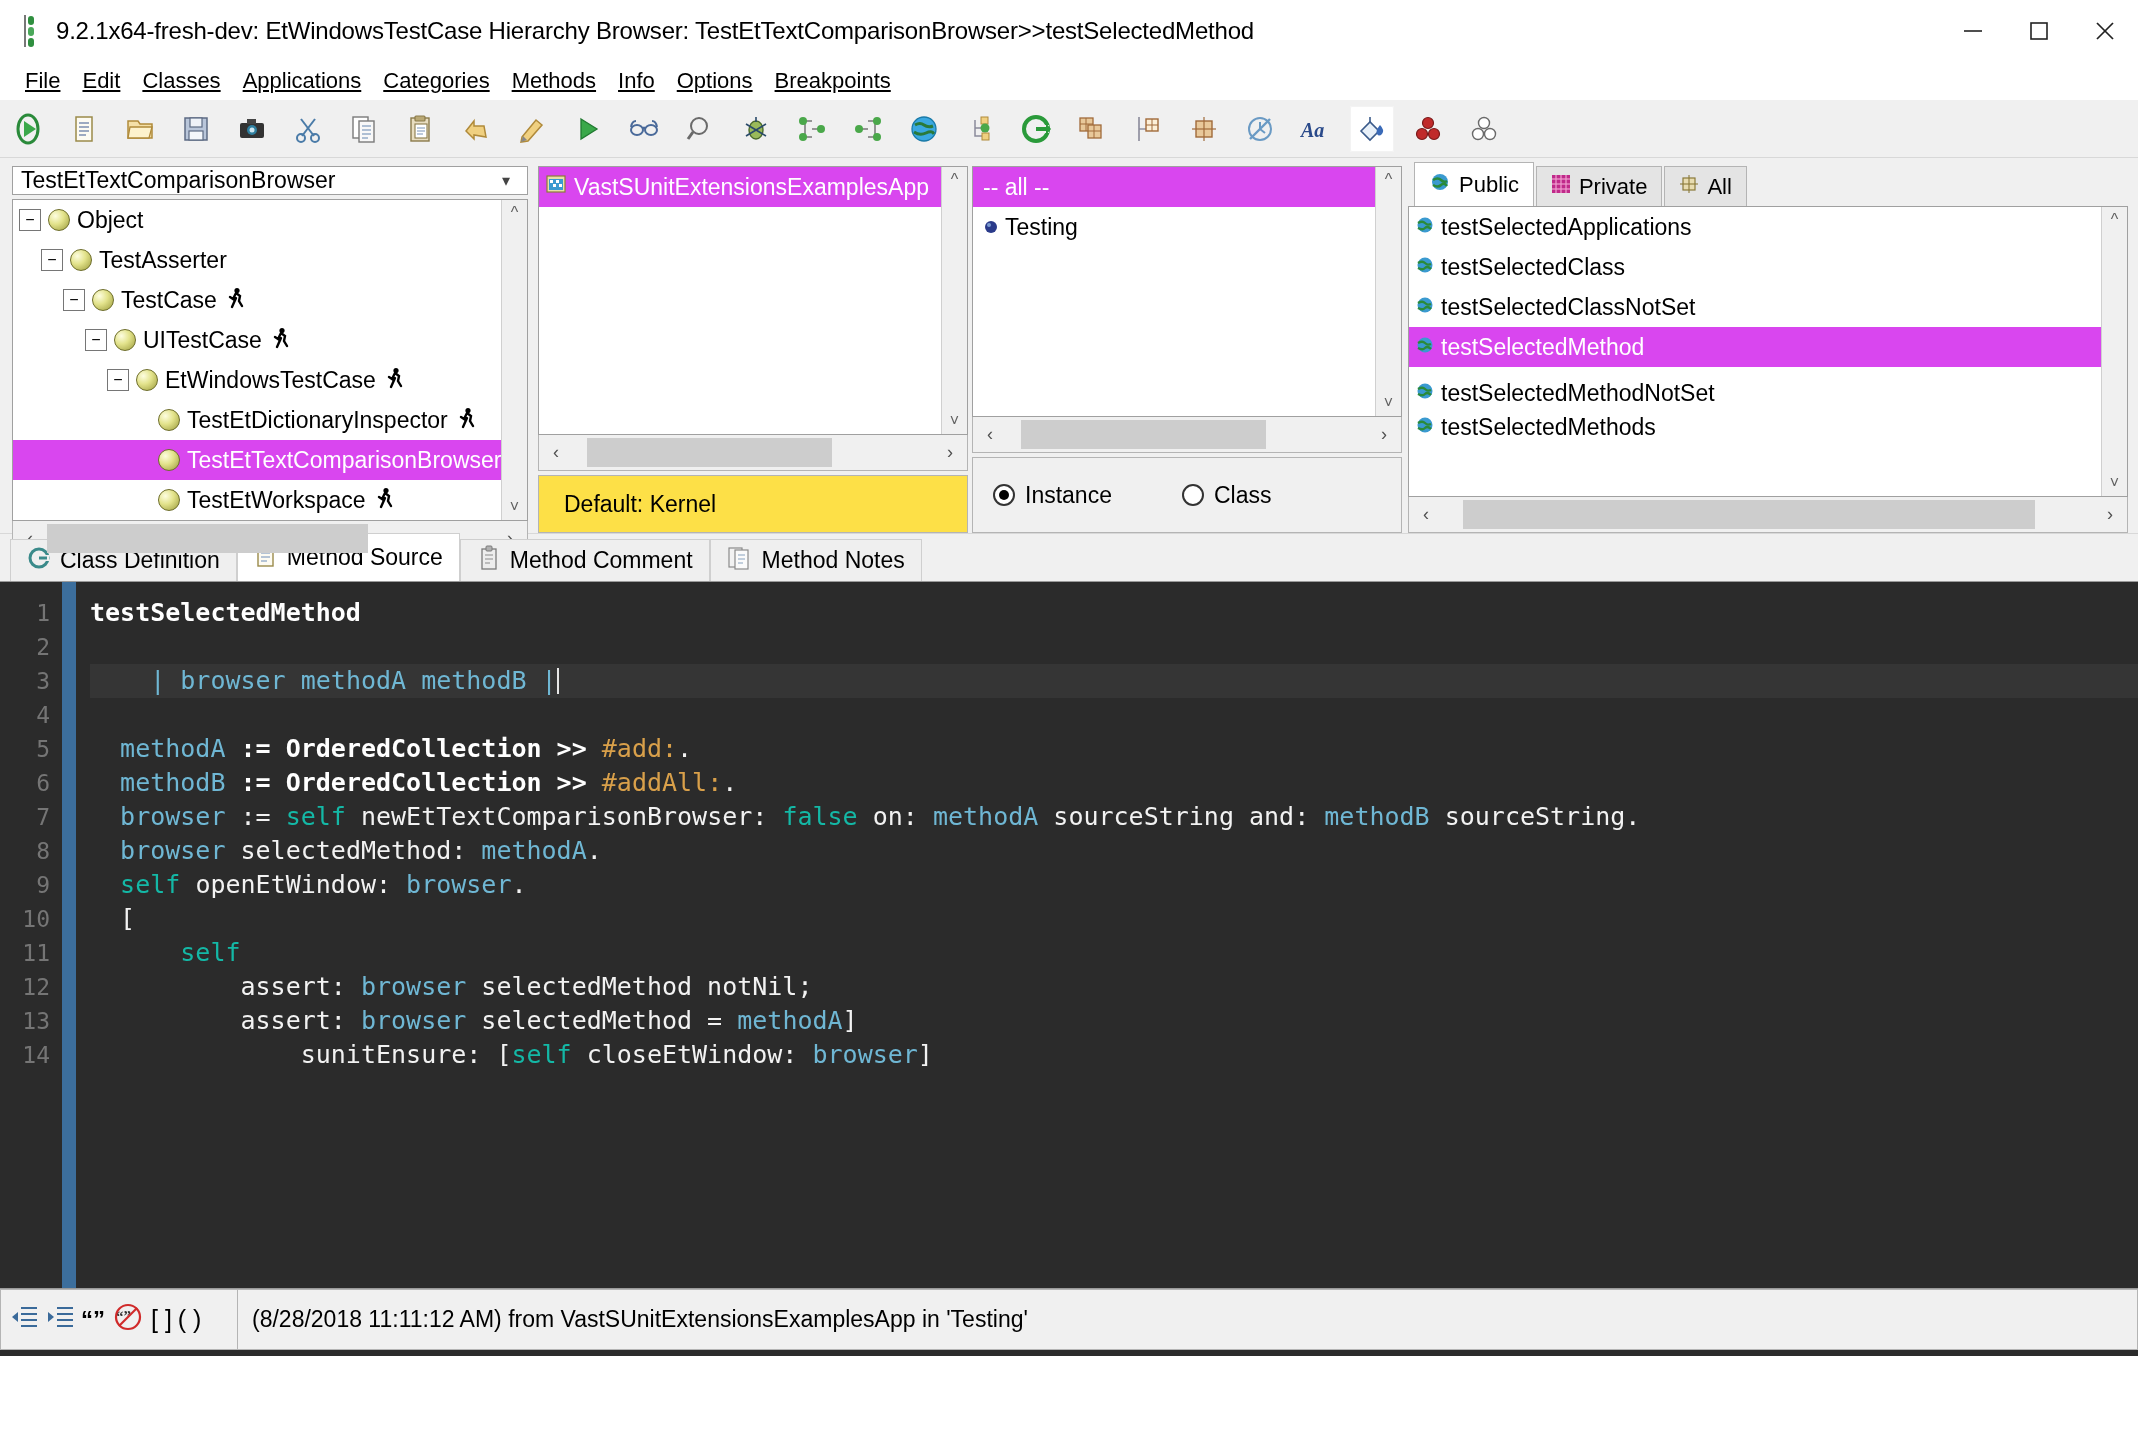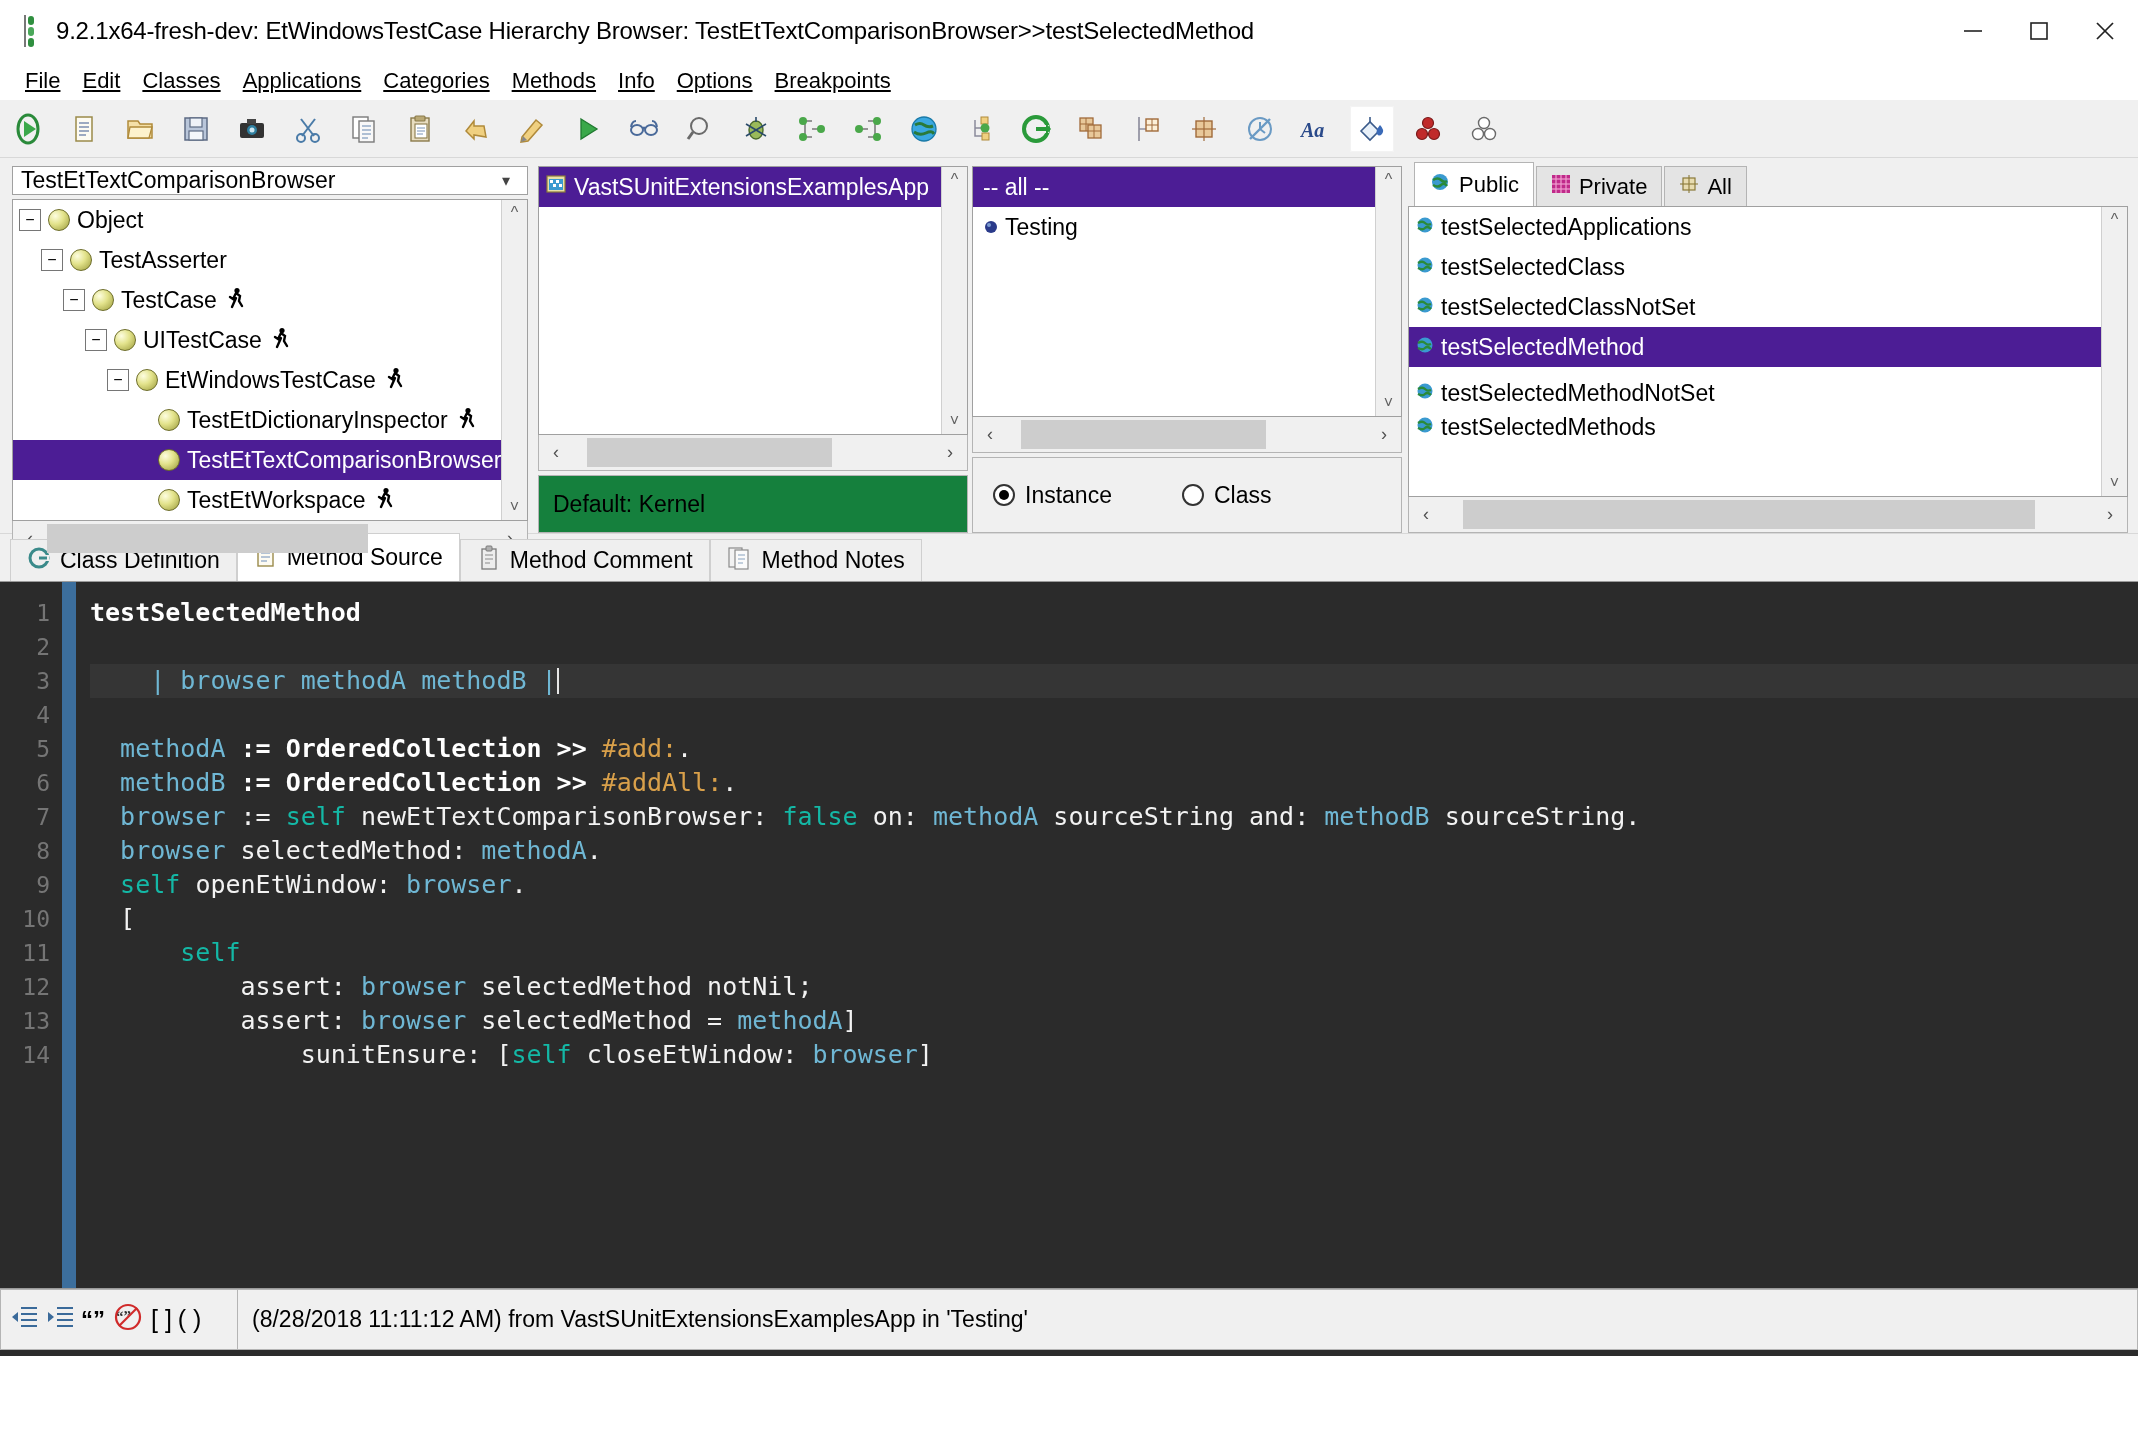--- a/index.html
+++ b/index.html
@@ -49,21 +49,21 @@
 
   .combo {
     height:44px; border:1px solid #a0a0a0; background:#fff; display:flex;
     align-items:center; padding:0 8px; margin:4px 6px 4px 8px;
   }
   .combo-text { flex:1; font-size:23px; white-space:nowrap; overflow:hidden; }
   .combo-arrow { width:26px; text-align:center; color:#444; font-size:16px; }
 
   .listbox { background:#fff; border:1px solid #a0a0a0; position:relative; overflow:hidden; flex:1; }
   .listrow { display:flex; align-items:center; height:40px; padding-left:4px; white-space:nowrap; font-size:23px; }
-  .listrow.sel { background:#4c1d95; color:#fff; }
+  .listrow.sel { background:#d946ef; color:#fff; }
   .expander {
     width:22px; height:22px; border:1px solid #767676; background:#fff;
     display:inline-flex; align-items:center; justify-content:center;
     font-size:16px; line-height:1; margin-right:7px; flex:0 0 auto; color:#000;
     font-family:"Liberation Sans",sans-serif;
   }
   .expander-spacer { width:29px; display:inline-block; flex:0 0 auto;}
 
   .ball {
     width:22px; height:22px; border-radius:50%; flex:0 0 auto; margin-right:7px;
@@ -88,22 +88,22 @@
 
   .radiorow {
     height:76px; border:1px solid #b4b4b4; background:#f0f0f0;
     display:flex; align-items:center; padding-left:20px; gap:90px;
   }
   .radio { display:flex; align-items:center; gap:10px; font-size:23px; }
   .rbox { width:22px; height:22px; border-radius:50%; border:2px solid #333; background:#fff;
           display:inline-flex; align-items:center; justify-content:center; flex:0 0 auto;}
   .rbox .dot { width:10px; height:10px; border-radius:50%; background:#000; }
 
-  .defaultbox { height:58px; border:1px solid #b4b4b4; background:#15803d;
-    display:flex; align-items:center; padding-left:14px; font-size:23px; }
+  .defaultbox { height:58px; border:1px solid #b4b4b4; background:#fde047;
+    display:flex; align-items:center; padding-left:25px; font-size:23px; }
 
   
   .tabs-row { display:flex; align-items:flex-end; height:44px; padding-left:8px; background:#f0f0f0; }
   .tab {
     display:flex; align-items:center; gap:8px; height:40px; padding:0 14px;
     background:#e4e4e4; border:1px solid #b4b4b4; border-bottom:none; font-size:22px;
     margin-right:2px;
   }
   .tab.active { background:#ffffff; height:44px; }
 

